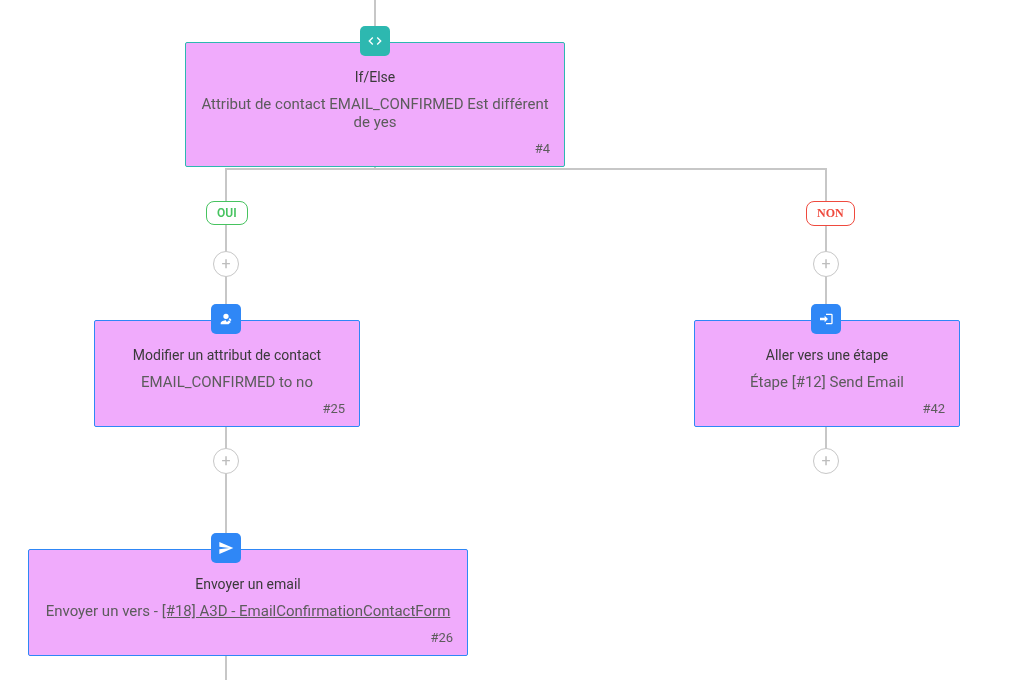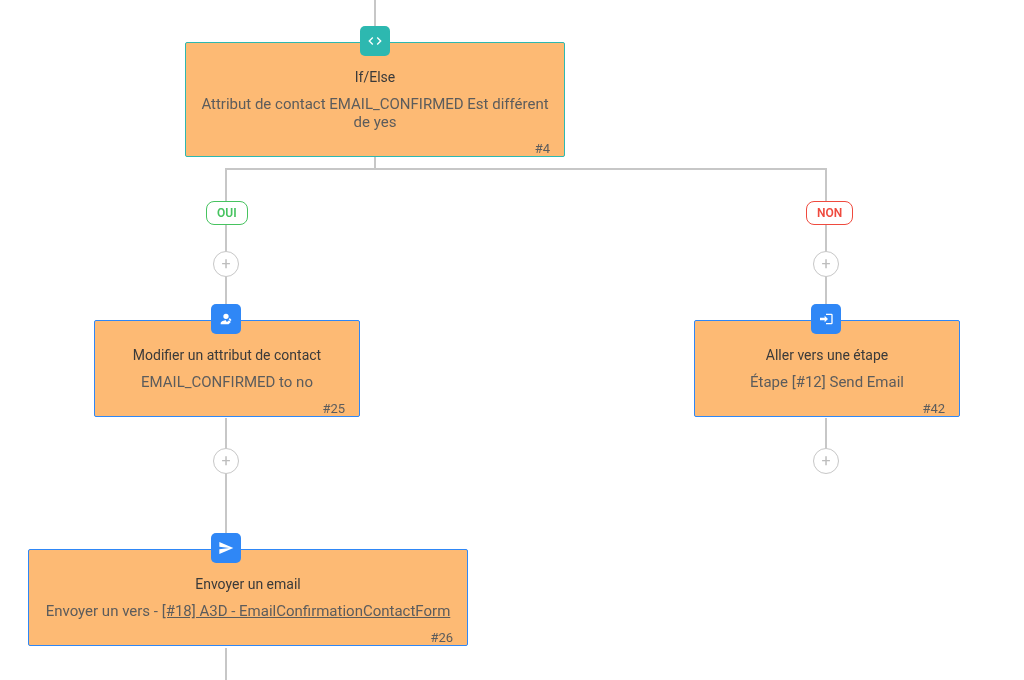--- a/index.html
+++ b/index.html
@@ -31,23 +31,23 @@
     color: #fff;
     z-index: 3;
   }
   .chip.teal { background: #2db8b0; }
   .chip.blue { background: #2f87f6; }
 
   .chip svg { width: 16px; height: 16px; fill: #fff; }
 
   .node {
     position: absolute;
-    background: #fdba74;
+    background: #f0abfc;
     border-radius: 2px;
-    padding: 20px 14px 0 14px;
+    padding: 20px 14px 10px 14px;
     z-index: 2;
   }
   .node.teal { border: 1.5px solid #2db8b0; }
   .node.blue { border: 1.5px solid #2f87f6; }
 
   .node .title {
     text-align: center;
     font-size: 14px;
     color: #3a3a3a;
     margin-top: 6px;
@@ -69,21 +69,21 @@
   .branch-label {
     position: absolute;
     border-radius: 8px;
     font-size: 12px;
     font-weight: 600;
     padding: 4px 10px;
     background: #fff;
     z-index: 3;
   }
   .branch-label.oui { border: 1.5px solid #46c35f; color: #46c35f; }
-  .branch-label.non { border: 1.5px solid #ef4a3e; color: #ef4a3e; }
+  .branch-label.non { border: 1.5px solid #ef4a3e; color: #ef4a3e; font-family: Liberation Serif, serif; }
 
   .add-btn {
     position: absolute;
     width: 26px;
     height: 26px;
     border-radius: 50%;
     border: 1.5px solid #c7c7c7;
     background: #fff;
     display: flex;
     align-items: center;

